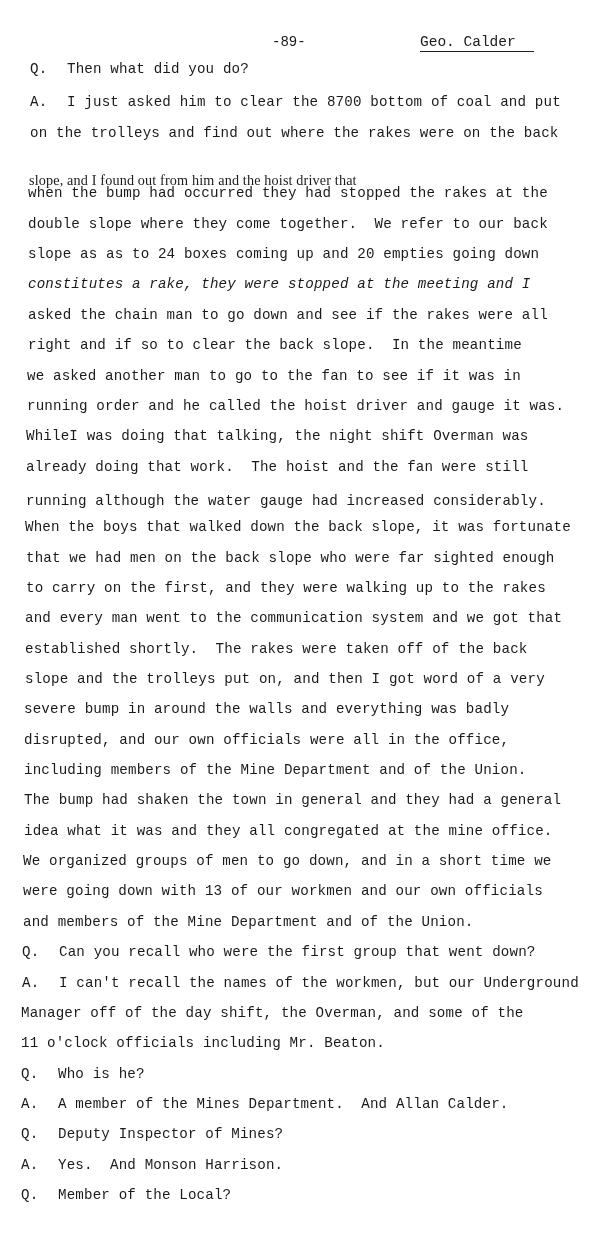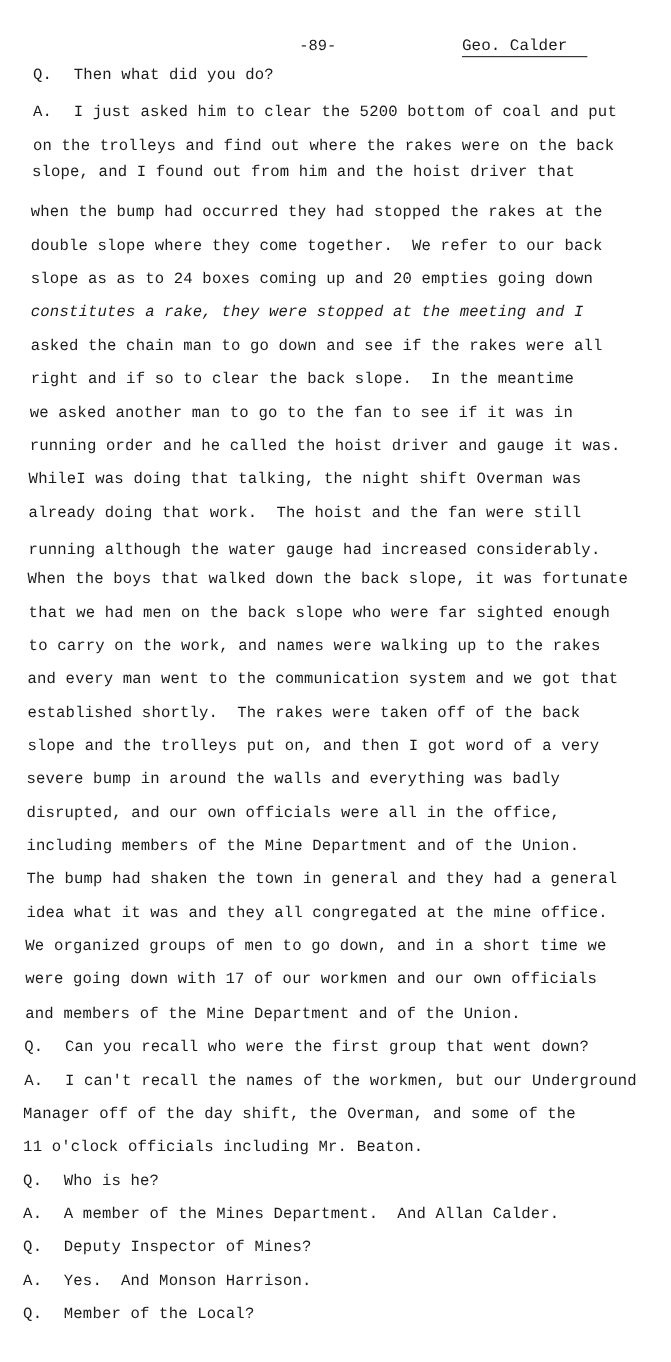--- a/index.html
+++ b/index.html
@@ -24,47 +24,47 @@
     .lbl { display: inline-block; width: 37px; }
   </style>
 </head>
 <body>
 
 <div class="page">
   <div class="hdr-num">-89-</div>
   <div class="hdr-name">Geo. Calder</div>
   <div class="lines" id="lines">
       <div class="line" style="left: 30px; top: 0px;"><span class="lbl">Q.</span><span>Then what did you do?</span></div>
-      <div class="line" style="left: 30px; top: 33.35px;"><span class="lbl">A.</span><span>I just asked him to clear the 5200 bottom of coal and put</span></div>
+      <div class="line" style="left: 30px; top: 33.35px;"><span class="lbl">A.</span><span>I just asked him to clear the 8700 bottom of coal and put</span></div>
       <div class="line" style="left: 30px; top: 63.7px;"><span>on the trolleys and find out where the rakes were on the back</span></div>
-      <div class="line" style="left: 29px; top: 88px;"><span>slope, and I found out from him and the hoist driver that</span></div>
+      <div class="line" style="left: 29px; top: 111px; font-family: Liberation Serif, serif;"><span>slope, and I found out from him and the hoist driver that</span></div>
       <div class="line" style="left: 28px; top: 124.4px;"><span>when the bump had occurred they had stopped the rakes at the</span></div>
       <div class="line" style="left: 28px; top: 154.75px;"><span>double slope where they come together.  We refer to our back</span></div>
       <div class="line" style="left: 28px; top: 185.1px;"><span>slope as as to 24 boxes coming up and 20 empties going down</span></div>
       <div class="line" style="left: 28px; top: 215.45px; font-style: italic;"><span>constitutes a rake, they were stopped at the meeting and I</span></div>
       <div class="line" style="left: 28px; top: 245.8px;"><span>asked the chain man to go down and see if the rakes were all</span></div>
       <div class="line" style="left: 28px; top: 276.15px;"><span>right and if so to clear the back slope.  In the meantime</span></div>
       <div class="line" style="left: 27px; top: 306.5px;"><span>we asked another man to go to the fan to see if it was in</span></div>
       <div class="line" style="left: 27px; top: 336.85px;"><span>running order and he called the hoist driver and gauge it was.</span></div>
       <div class="line" style="left: 26px; top: 367.2px;"><span>WhileI was doing that talking, the night shift Overman was</span></div>
       <div class="line" style="left: 26px; top: 397.55px;"><span>already doing that work.  The hoist and the fan were still</span></div>
       <div class="line" style="left: 26px; top: 432px;"><span>running although the water gauge had increased considerably.</span></div>
       <div class="line" style="left: 25px; top: 458.25px;"><span>When the boys that walked down the back slope, it was fortunate</span></div>
       <div class="line" style="left: 26px; top: 488.6px;"><span>that we had men on the back slope who were far sighted enough</span></div>
-      <div class="line" style="left: 26px; top: 518.95px;"><span>to carry on the work, and names were walking up to the rakes</span></div>
+      <div class="line" style="left: 26px; top: 518.95px;"><span>to carry on the first, and they were walking up to the rakes</span></div>
       <div class="line" style="left: 25px; top: 549.3px;"><span>and every man went to the communication system and we got that</span></div>
       <div class="line" style="left: 25px; top: 579.65px;"><span>established shortly.  The rakes were taken off of the back</span></div>
       <div class="line" style="left: 25px; top: 610px;"><span>slope and the trolleys put on, and then I got word of a very</span></div>
       <div class="line" style="left: 24px; top: 640.35px;"><span>severe bump in around the walls and everything was badly</span></div>
       <div class="line" style="left: 24px; top: 670.7px;"><span>disrupted, and our own officials were all in the office,</span></div>
       <div class="line" style="left: 24px; top: 701.05px; text-align: right;"><span>including members of the Mine Department and of the Union.</span></div>
       <div class="line" style="left: 24px; top: 731.4px;"><span>The bump had shaken the town in general and they had a general</span></div>
       <div class="line" style="left: 24px; top: 761.75px;"><span>idea what it was and they all congregated at the mine office.</span></div>
       <div class="line" style="left: 23px; top: 792.1px;"><span>We organized groups of men to go down, and in a short time we</span></div>
-      <div class="line" style="left: 23px; top: 822.45px;"><span>were going down with 17 of our workmen and our own officials</span></div>
+      <div class="line" style="left: 23px; top: 822.45px;"><span>were going down with 13 of our workmen and our own officials</span></div>
       <div class="line" style="left: 23px; top: 852.8px;"><span>and members of the Mine Department and of the Union.</span></div>
       <div class="line" style="left: 22px; top: 883.15px;"><span class="lbl">Q.</span><span>Can you recall who were the first group that went down?</span></div>
       <div class="line" style="left: 22px; top: 913.5px;"><span class="lbl">A.</span><span>I can't recall the names of the workmen, but our Underground</span></div>
       <div class="line" style="left: 21px; top: 943.85px;"><span>Manager off of the day shift, the Overman, and some of the</span></div>
       <div class="line" style="left: 21px; top: 974.2px;"><span>11 o'clock officials including Mr. Beaton.</span></div>
       <div class="line" style="left: 21px; top: 1004.55px;"><span class="lbl">Q.</span><span>Who is he?</span></div>
       <div class="line" style="left: 21px; top: 1034.9px;"><span class="lbl">A.</span><span>A member of the Mines Department.  And Allan Calder.</span></div>
       <div class="line" style="left: 21px; top: 1065.25px;"><span class="lbl">Q.</span><span>Deputy Inspector of Mines?</span></div>
       <div class="line" style="left: 21px; top: 1095.6px;"><span class="lbl">A.</span><span>Yes.  And Monson Harrison.</span></div>
       <div class="line" style="left: 21px; top: 1125.95px;"><span class="lbl">Q.</span><span>Member of the Local?</span></div>

